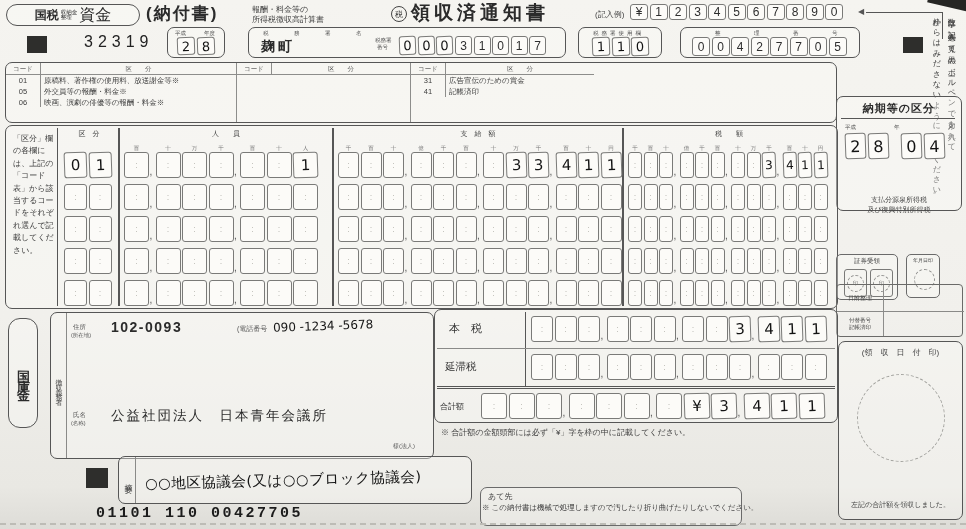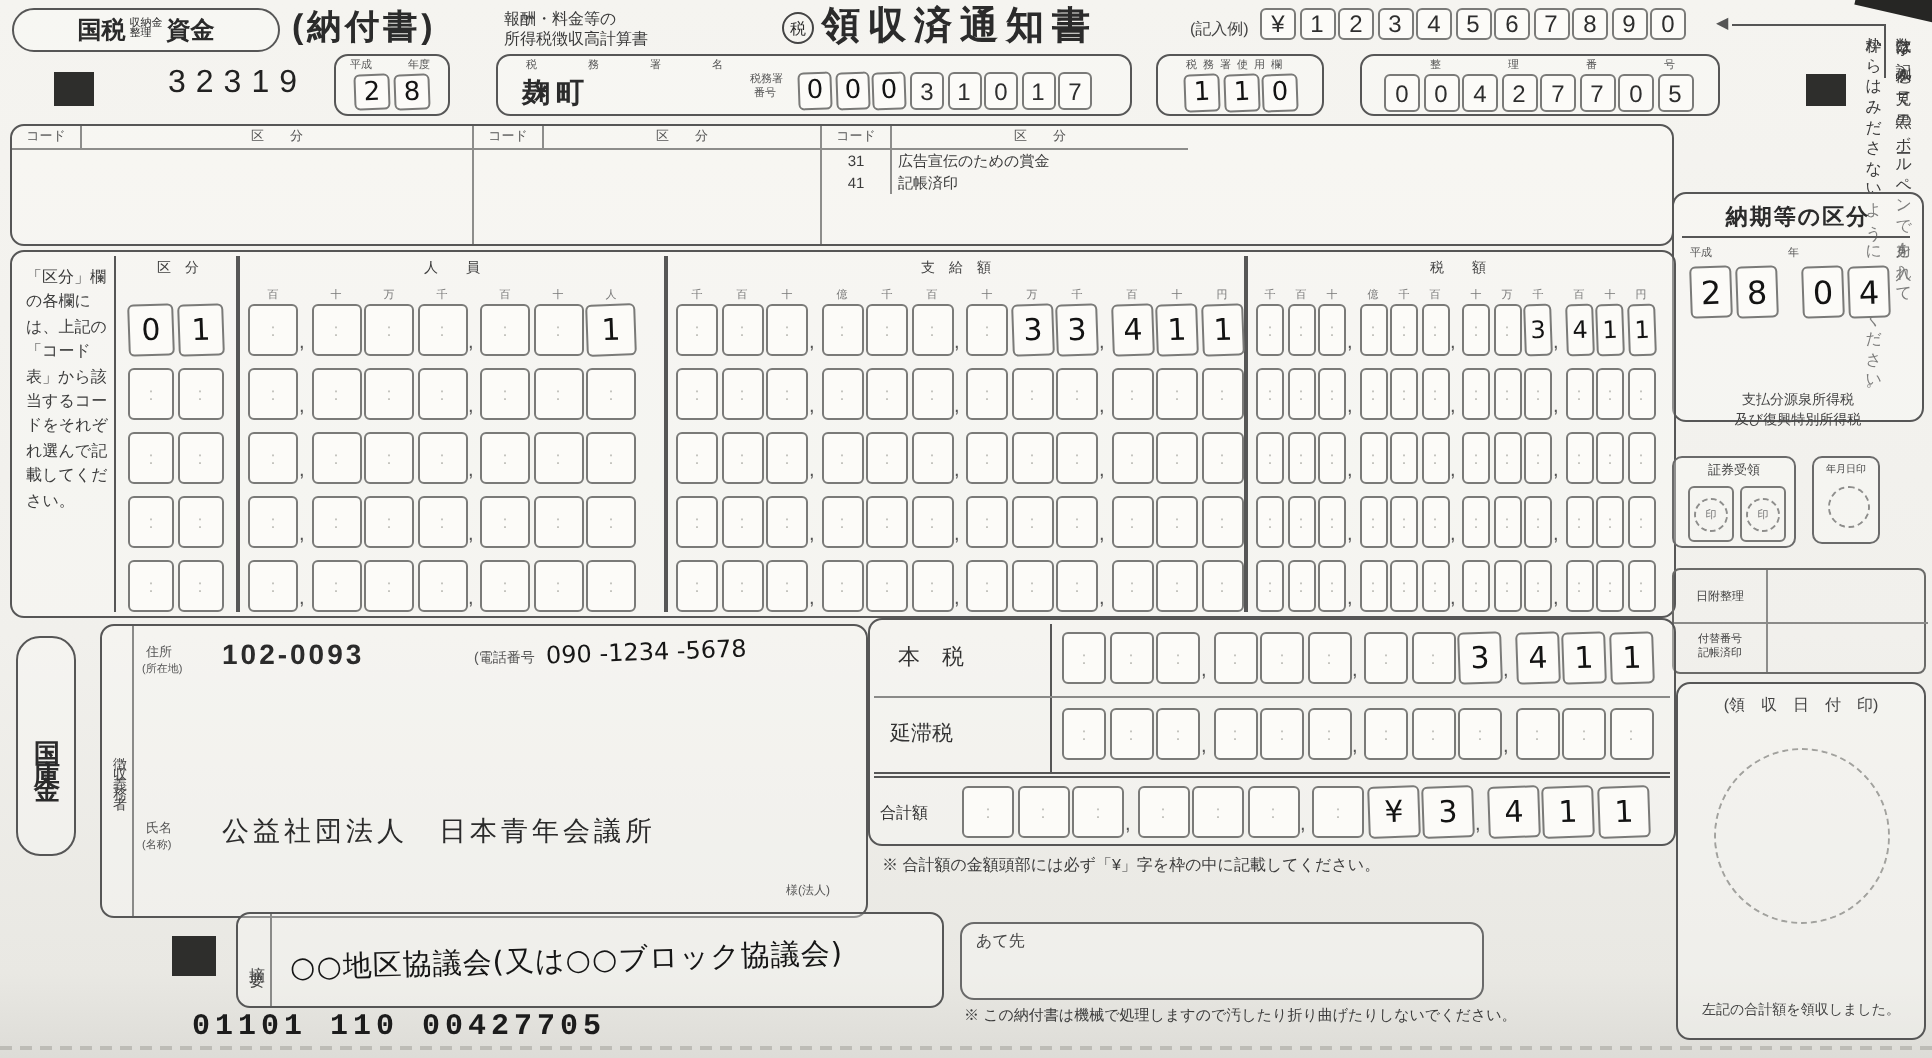--- a/index.html
+++ b/index.html
@@ -1,21 +1,21 @@
 <!DOCTYPE html>
 <html><head>
 <meta charset="utf-8">
 <style>
   html,body{margin:0;padding:0;background:#d8d7d3;}
   .sheet{position:relative;width:966px;height:529px;overflow:hidden;
     background:linear-gradient(180deg,#f5f4f0 0%,#f1f0ec 60%,#e9e8e3 92%,#dddcd7 100%);
     font-family:"Liberation Sans",sans-serif;color:#2b2b2b;}
   .abs{position:absolute;}
   .rbox{position:absolute;border:1.6px solid #565656;border-radius:7px;background:rgba(252,251,248,.35);box-sizing:border-box;}
-  .thin{border-width:1.1px;border-color:#6a6a6a;}
+  .thin{border-width:1.1px;border-color:#6a6a6a;margin-top:26px;}
   .tiny{position:absolute;font-size:5.5px;color:#555;line-height:1.1;white-space:nowrap;}
   .sq{position:absolute;background:#2e2e2c;}
   .dgrp{position:absolute;display:flex;align-items:flex-end;gap:1.5px;}
   .dbox{box-sizing:border-box;width:var(--bw,20px);height:var(--bh,24px);border:1.2px solid #7a7a78;border-radius:3px;
     background:#fcfbf8;display:flex;align-items:center;justify-content:center;}
   .dbox.empty::after{content:":";color:#bdbcb7;font-size:9px;line-height:1;}
   .dbox.hw{font-family:"DejaVu Sans",sans-serif;font-size:var(--hf,15px);color:#131313;transform:rotate(-2deg);}
   .dbox.pr{font-family:"Liberation Sans",sans-serif;font-size:12px;color:#2e2e2e;}
   .comma{width:4.5px;font-size:10px;color:#555;line-height:1;margin:0 0 1px -1px;}
   .comma.ghost{visibility:hidden;}
@@ -40,21 +40,21 @@
 <body>
 
 <div class="sheet">
 
   <div class="rbox" style="left:6px;top:4px;width:134px;height:22px;border-radius:11px;display:flex;align-items:center;justify-content:center;gap:2px;">
     <span style="font-size:12px;font-weight:bold;">国税</span>
     <span style="display:inline-flex;flex-direction:column;line-height:1;">
       <span style="font-size:5.5px;">収納金</span>
       <span style="font-size:5.5px;">整理</span>
     </span>
-    <span style="font-size:12px;font-weight:bold;text-align:center;">資金</span>
+    <span style="font-size:16px;font-weight:normal;text-align:center;">資金</span>
   </div>
   <div class="abs" style="left:146px;top:2px;font-size:17px;font-weight:bold;letter-spacing:2px;">(納付書)</div>
   <div class="abs" style="left:252px;top:5px;font-size:8px;line-height:1.2;color:#3a3a3a;">
     <div>報酬・料金等の</div>
     <div>所得税徴収高計算書</div>
   </div>
   <div class="abs" style="left:391px;top:6px;width:14px;height:14px;border:1.1px solid #444;border-radius:50%;display:flex;align-items:center;justify-content:center;font-size:8px;">税</div>
   <div class="abs" style="left:411px;top:0px;font-size:19px;font-weight:bold;letter-spacing:4px;">領収済通知書</div>
   <div class="abs" style="left:595px;top:9px;font-size:8px;color:#444;">(記入例)</div>
   <div class="dgrp" style="left:630px;top:4px;--bw:18px;--bh:16px;">
@@ -131,20 +131,34 @@
   <div class="sq" style="left:903px;top:37px;width:20px;height:16px;"></div>
   <div class="vnote" style="left:946px;top:12px;">数字は記入例を見て黒のボールペンで力を入れて</div>
   <div class="vnote" style="left:931px;top:12px;">枠からはみださないように記載してください。</div>
 
   <div class="rbox" style="left:5px;top:62px;width:832px;height:61px;display:flex;">
     <div class="cgroup" style="flex:0 0 230px;">
       <div class="chead">
           <span class="hc">コード</span>
           <span class="hk">区　　分</span>
         </div>
+      <div>
+          <div class="crow">
+            <span class="ccode">01</span>
+            <span class="cdesc">原稿料、著作権の使用料、放送謝金等※</span>
+          </div>
+          <div class="crow">
+            <span class="ccode">05</span>
+            <span class="cdesc">外交員等の報酬・料金※</span>
+          </div>
+          <div class="crow">
+            <span class="ccode">06</span>
+            <span class="cdesc">映画、演劇の俳優等の報酬・料金※</span>
+          </div>
+        </div>
     </div>
     <div class="cgroup" style="flex:0 0 174px;border-left:1px solid #8d8d8b;">
       <div class="chead">
           <span class="hc">コード</span>
           <span class="hk">区　　分</span>
         </div>
     </div>
     <div class="cgroup" style="flex:0 0 184px;border-left:1px solid #8d8d8b;">
       <div class="chead">
           <span class="hc">コード</span>

